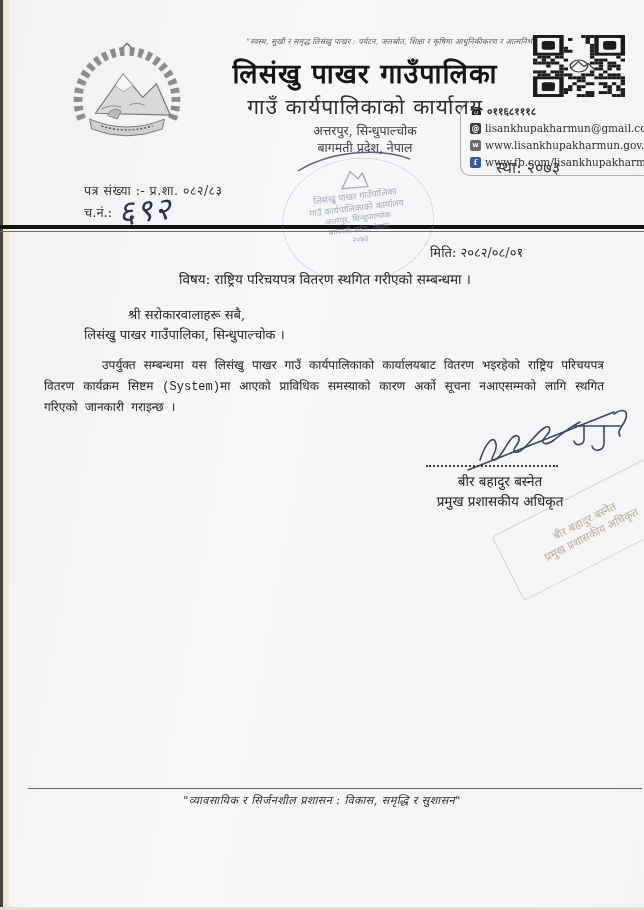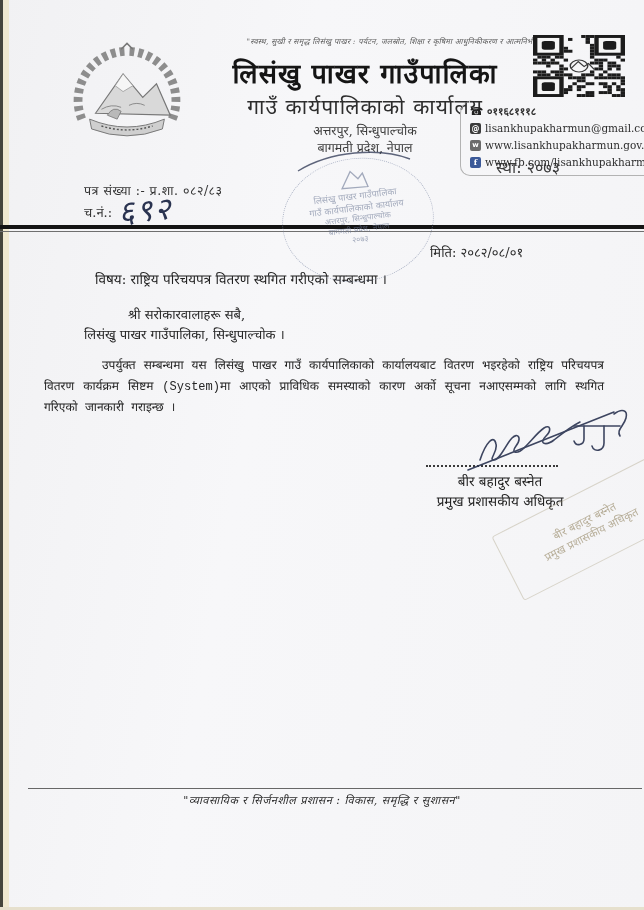--- a/index.html
+++ b/index.html
@@ -49,21 +49,21 @@
     left:282px;top:158px;width:152px;height:124px;transform:rotate(-7deg);
     opacity:.62;color:#6f7b97;z-index:5;
     display:flex;flex-direction:column;align-items:center;justify-content:flex-start;
     border:1.6px dotted #8691ab;border-radius:50%;
     padding-top:6px;box-sizing:border-box;
   }
   .rs-line{font-size:9px;line-height:11.5px;text-align:center;white-space:nowrap;}
   .rs-small{font-size:8px;line-height:10.5px;}
 
   .date-line{left:430px;top:243px;width:172px;font-size:13px;color:#2a2a2a;text-align:left;}
-  .subject{left:95px;top:270px;width:460px;font-size:13.5px;color:#222;}
+  .subject{left:95px;top:270px;width:460px;font-size:13.5px;color:#222;text-align:center;}
 
   .recip1{left:84px;top:305px;font-size:13px;margin-left:44px;}
   .recip2{left:84px;top:325px;font-size:13px;}
 
   .body-par{left:44px;top:356px;width:560px;font-size:12px;line-height:21px;text-align:justify;text-indent:58px;color:#242424;font-family:Liberation Mono, monospace;}
 
   .sig-scribble{left:462px;top:396px;width:172px;height:78px;z-index:6;}
   .dotted-line{left:426px;top:464px;width:132px;border-bottom:2px dotted #3a3a3a;height:1px;}
   .sig-name{left:415px;top:472px;width:170px;font-size:13.5px;text-align:center;color:#222;}
   .sig-title{left:400px;top:492px;width:200px;font-size:13.5px;text-align:center;color:#222;}

